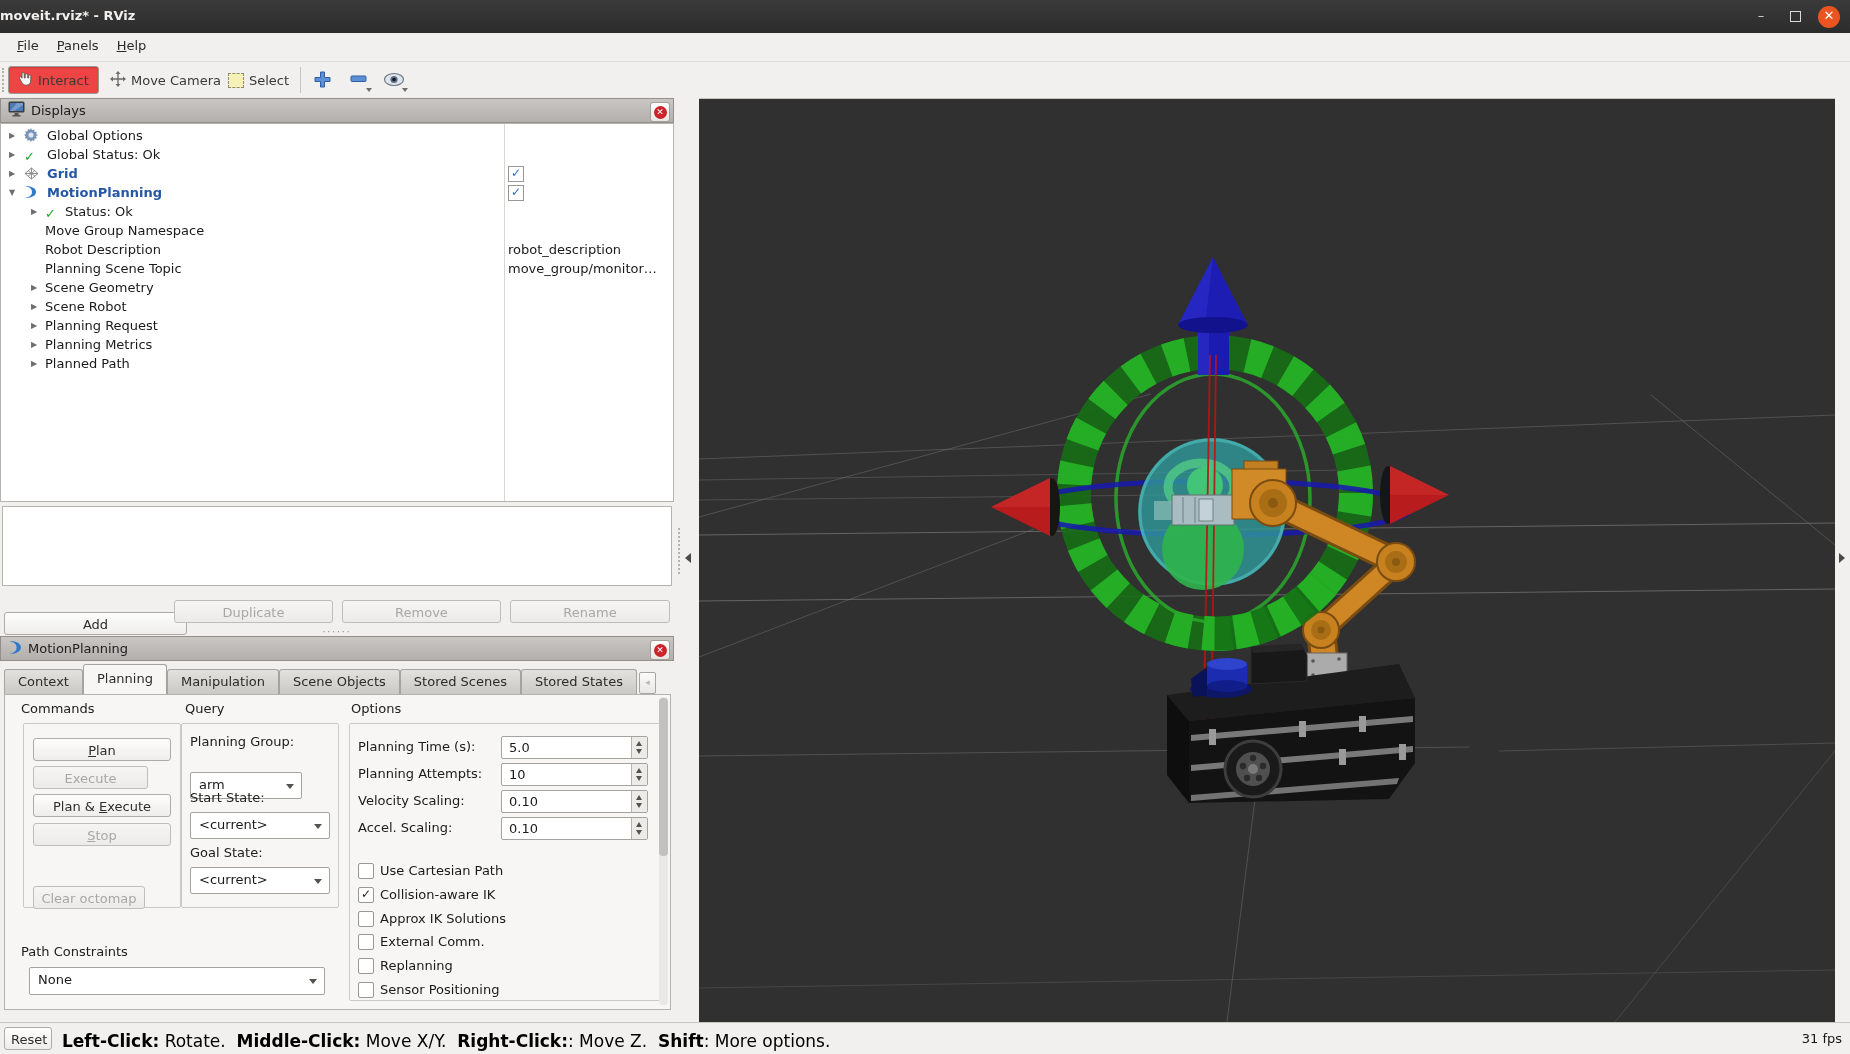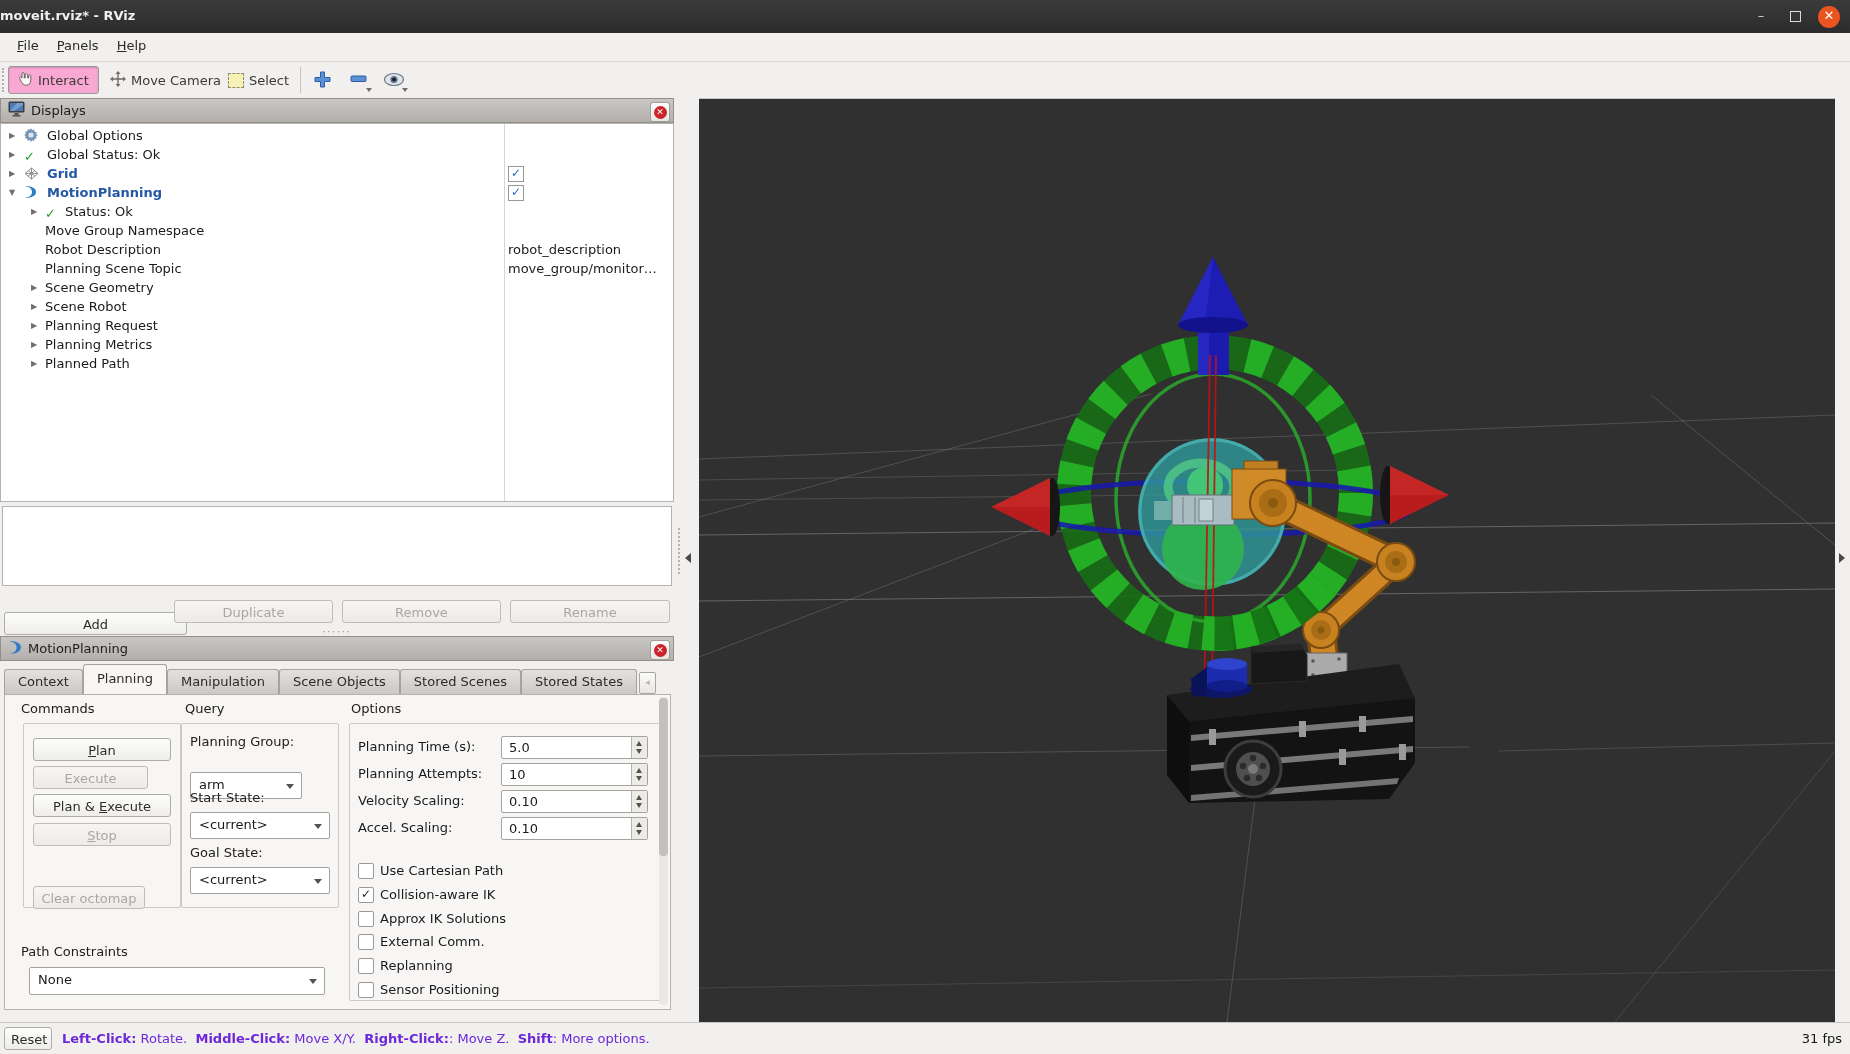--- a/index.html
+++ b/index.html
@@ -16,21 +16,21 @@
 
   
   .menubar{left:0;top:33px;width:1850px;height:28px;background:#f1f0ef;border-bottom:1px solid #dddbd8}
   .menuitem{display:inline-block;padding:5px 9px;font-size:13px;color:#2c2b28}
   .menuitem u{text-decoration:underline}
 
   
   .toolbar{left:0;top:62px;width:1850px;height:36px;background:#f1f0ef;border-bottom:1px solid #c6c4c1}
   .tgrip{left:2px;top:6px;width:5px;height:24px;border-left:2px dotted #b3b1ae;border-right:2px dotted #b3b1ae}
   .tbtn{display:flex;align-items:center;gap:5px;padding:0 9px;height:26px;font-size:13px;color:#3a3936;border:1px solid transparent;border-radius:3px}
-  .tbtn.pressed{background:#f9a8d4;border-color:#9c9a96;box-shadow:inset 0 1px 2px rgba(0,0,0,.18)}
+  .tbtn.pressed{background:#ef4444;border-color:#9c9a96;box-shadow:inset 0 1px 2px rgba(0,0,0,.18)}
   .tsep{left:300px;top:5px;width:1px;height:26px;background:#c6c4c1}
   .ticon{width:28px;height:26px;display:flex;align-items:center;justify-content:center}
   .subarrow{width:0;height:0;border-left:3px solid transparent;border-right:3px solid transparent;border-top:4px solid #6f6e6b}
 
   
   .panelcol{left:0;top:98px;width:674px;height:924px;background:#f1f0ef}
   .phdr{left:0;width:674px;height:25px;background:linear-gradient(#c9c7c4,#b2afac);border:1px solid #939089;
         display:flex;align-items:center;gap:6px;padding-left:7px;box-sizing:border-box;font-size:13px;color:#21201e}
   .pclose{position:absolute;right:3px;top:3px;width:18px;height:18px;background:linear-gradient(#fdfdfd,#e8e6e3);
           border:1px solid #a29f9b;border-radius:3px;display:flex;align-items:center;justify-content:center}
@@ -90,21 +90,21 @@
   
   .gapstrip{left:674px;top:98px;width:25px;height:924px;background:#f1f0ef}
   .rstrip{left:1835px;top:98px;width:15px;height:924px;background:#f1f0ef}
   .vgrip{position:absolute;left:4px;top:430px;width:2px;height:46px;border-left:2px dotted #b3b1ae}
   .tri-l{position:absolute;width:0;height:0;border-top:5px solid transparent;border-bottom:5px solid transparent;border-right:6px solid #4a4946}
   .tri-r{position:absolute;width:0;height:0;border-top:5px solid transparent;border-bottom:5px solid transparent;border-left:6px solid #4a4946}
   .viewport{left:699px;top:99px;width:1136px;height:923px;background:#303030}
 
   
   .statusbar{left:0;top:1022px;width:1850px;height:32px;background:#f1f0ef;border-top:1px solid #c6c4c1}
-  .helptext{position:absolute;left:62px;top:8px;font-size:13px;white-space:pre-wrap;color:#6d28d9}
+  .helptext{position:absolute;left:62px;top:8px;font-size:17px;white-space:pre-wrap;color:#000000}
   .helptext b{font-weight:bold}
   .fps{position:absolute;right:8px;top:8px;font-size:13px;color:#161616}
 </style>
 </head>
 <body>
 
 <div class="abs titlebar">
   <div class="abs title">moveit.rviz* - RViz</div>
   <div class="abs winbtn" style="left:1750px">–</div>
   <div class="abs winbtn" style="left:1784px"><span class="maxsq"></span></div>

